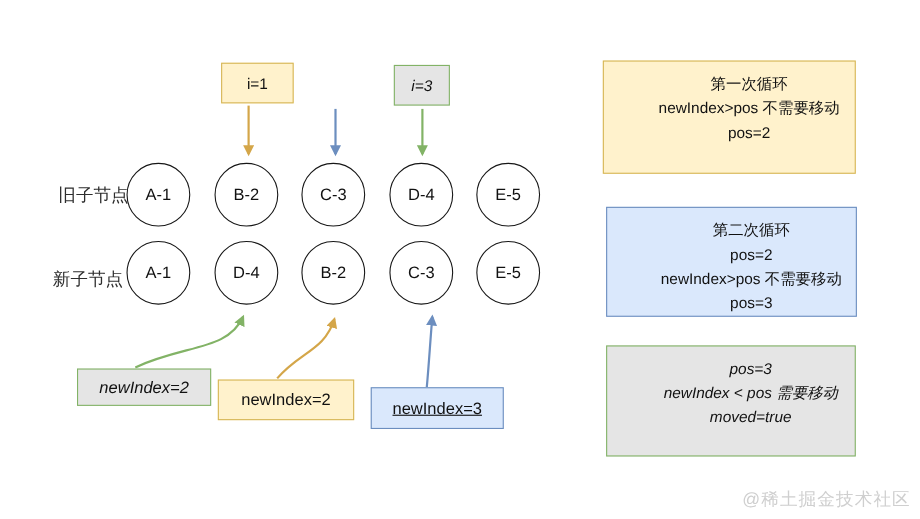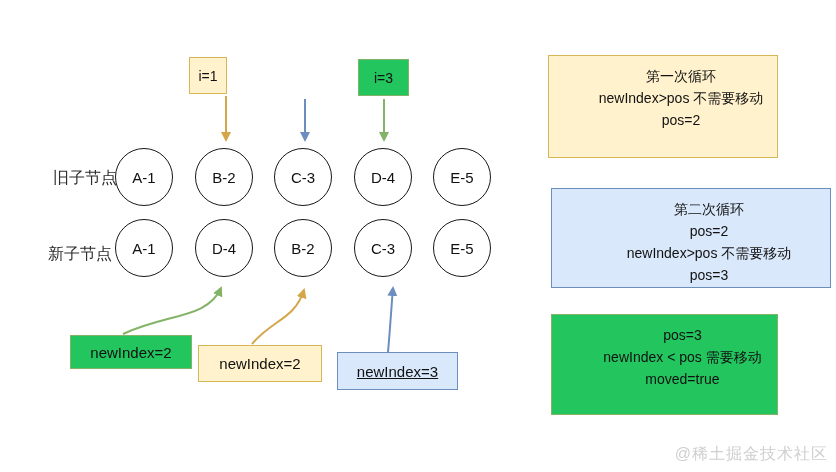--- a/index.html
+++ b/index.html
@@ -10,21 +10,21 @@
   }
   .overlay { position:absolute; left:0; top:0; pointer-events:none; }
   .tag {
     position:absolute; box-sizing:border-box;
     display:flex; align-items:center; justify-content:center;
     font-size:14px; color:#111;
   }
   .tag.big { font-size:15px; }
   .yellow { background:#FFF2CC; border:1px solid #D6B656; }
   .blue   { background:#DAE8FC; border:1px solid #6C8EBF; }
-  .green  { background:#22c55e; border:1px solid #82B366; }
+  .green  { background:#e5e5e5; border:1px solid #82B366;font-style:italic; }
   .circle {
     position:absolute; width:58px; height:58px; border-radius:50%;
     background:#fff; border:1.7px solid #171717; box-sizing:border-box;
     display:flex; align-items:center; justify-content:center;
     font-size:15px; color:#111;
   }
   .rowlabel {
     position:absolute; font-size:16px; color:#2d2d2d; white-space:nowrap;margin-left:20px;
   }
   .note {
@@ -57,21 +57,21 @@
       </marker>
     </defs>
     <path class="ay" d="M226,96 L226,140" marker-end="url(#ah-y)"></path>
     <path class="ab" d="M305,99 L305,140" marker-end="url(#ah-b)"></path>
     <path class="ag" d="M384,99 L384,140" marker-end="url(#ah-g)"></path>
     <path class="ag" d="M123,334 C168,313 207,319 221,288" marker-end="url(#ah-g)"></path>
     <path class="ay" d="M252,344 C272,320 295,319 304,290" marker-end="url(#ah-y)"></path>
     <path class="ab" d="M388,352 C390,330 391,312 393,288" marker-end="url(#ah-b)"></path>
   </svg>
 
-  <div class="tag yellow" style="left:189px; top:57px; width:38px; height:37px;">i=1</div>
+  <div class="tag yellow" style="left:201px; top:57px; width:66px; height:37px;">i=1</div>
   <div class="tag green" style="left:358px; top:59px; width:51px; height:37px;">i=3</div>
 
   <div class="rowlabel" style="left:33px; top:168px;">旧子节点</div>
   <div class="rowlabel" style="left:28px; top:244px;">新子节点</div>
 
   <div class="circle" style="left:115px; top:148px;">A-1</div>
   <div class="circle" style="left:195px; top:148px;">B-2</div>
   <div class="circle" style="left:274px; top:148px;">C-3</div>
   <div class="circle" style="left:354px; top:148px;">D-4</div>
   <div class="circle" style="left:433px; top:148px;">E-5</div>
@@ -85,21 +85,21 @@
   <div class="tag big green" style="left:70px; top:335px; width:122px; height:34px;">newIndex=2</div>
   <div class="tag big yellow" style="left:198px; top:345px; width:124px; height:37px;">newIndex=2</div>
   <div class="tag big blue" style="left:337px; top:352px; width:121px; height:38px;text-decoration:underline;">newIndex=3</div>
 
   <div class="note yellow" style="left:548px; top:55px; width:230px; height:103px;">
     <div>第一次循环</div>
     <div>newIndex&gt;pos 不需要移动</div>
     <div>pos=2</div>
   </div>
 
-  <div class="note blue" style="left:551px; top:188px; width:280px; height:100px;">
+  <div class="note blue" style="left:551px; top:188px; width:228px; height:100px;">
     <div>第二次循环</div>
     <div>pos=2</div>
     <div>newIndex&gt;pos 不需要移动</div>
     <div>pos=3</div>
   </div>
 
   <div class="note green" style="left:551px; top:314px; width:227px; height:101px;">
     <div>pos=3</div>
     <div>newIndex &lt; pos 需要移动</div>
     <div>moved=true</div>

